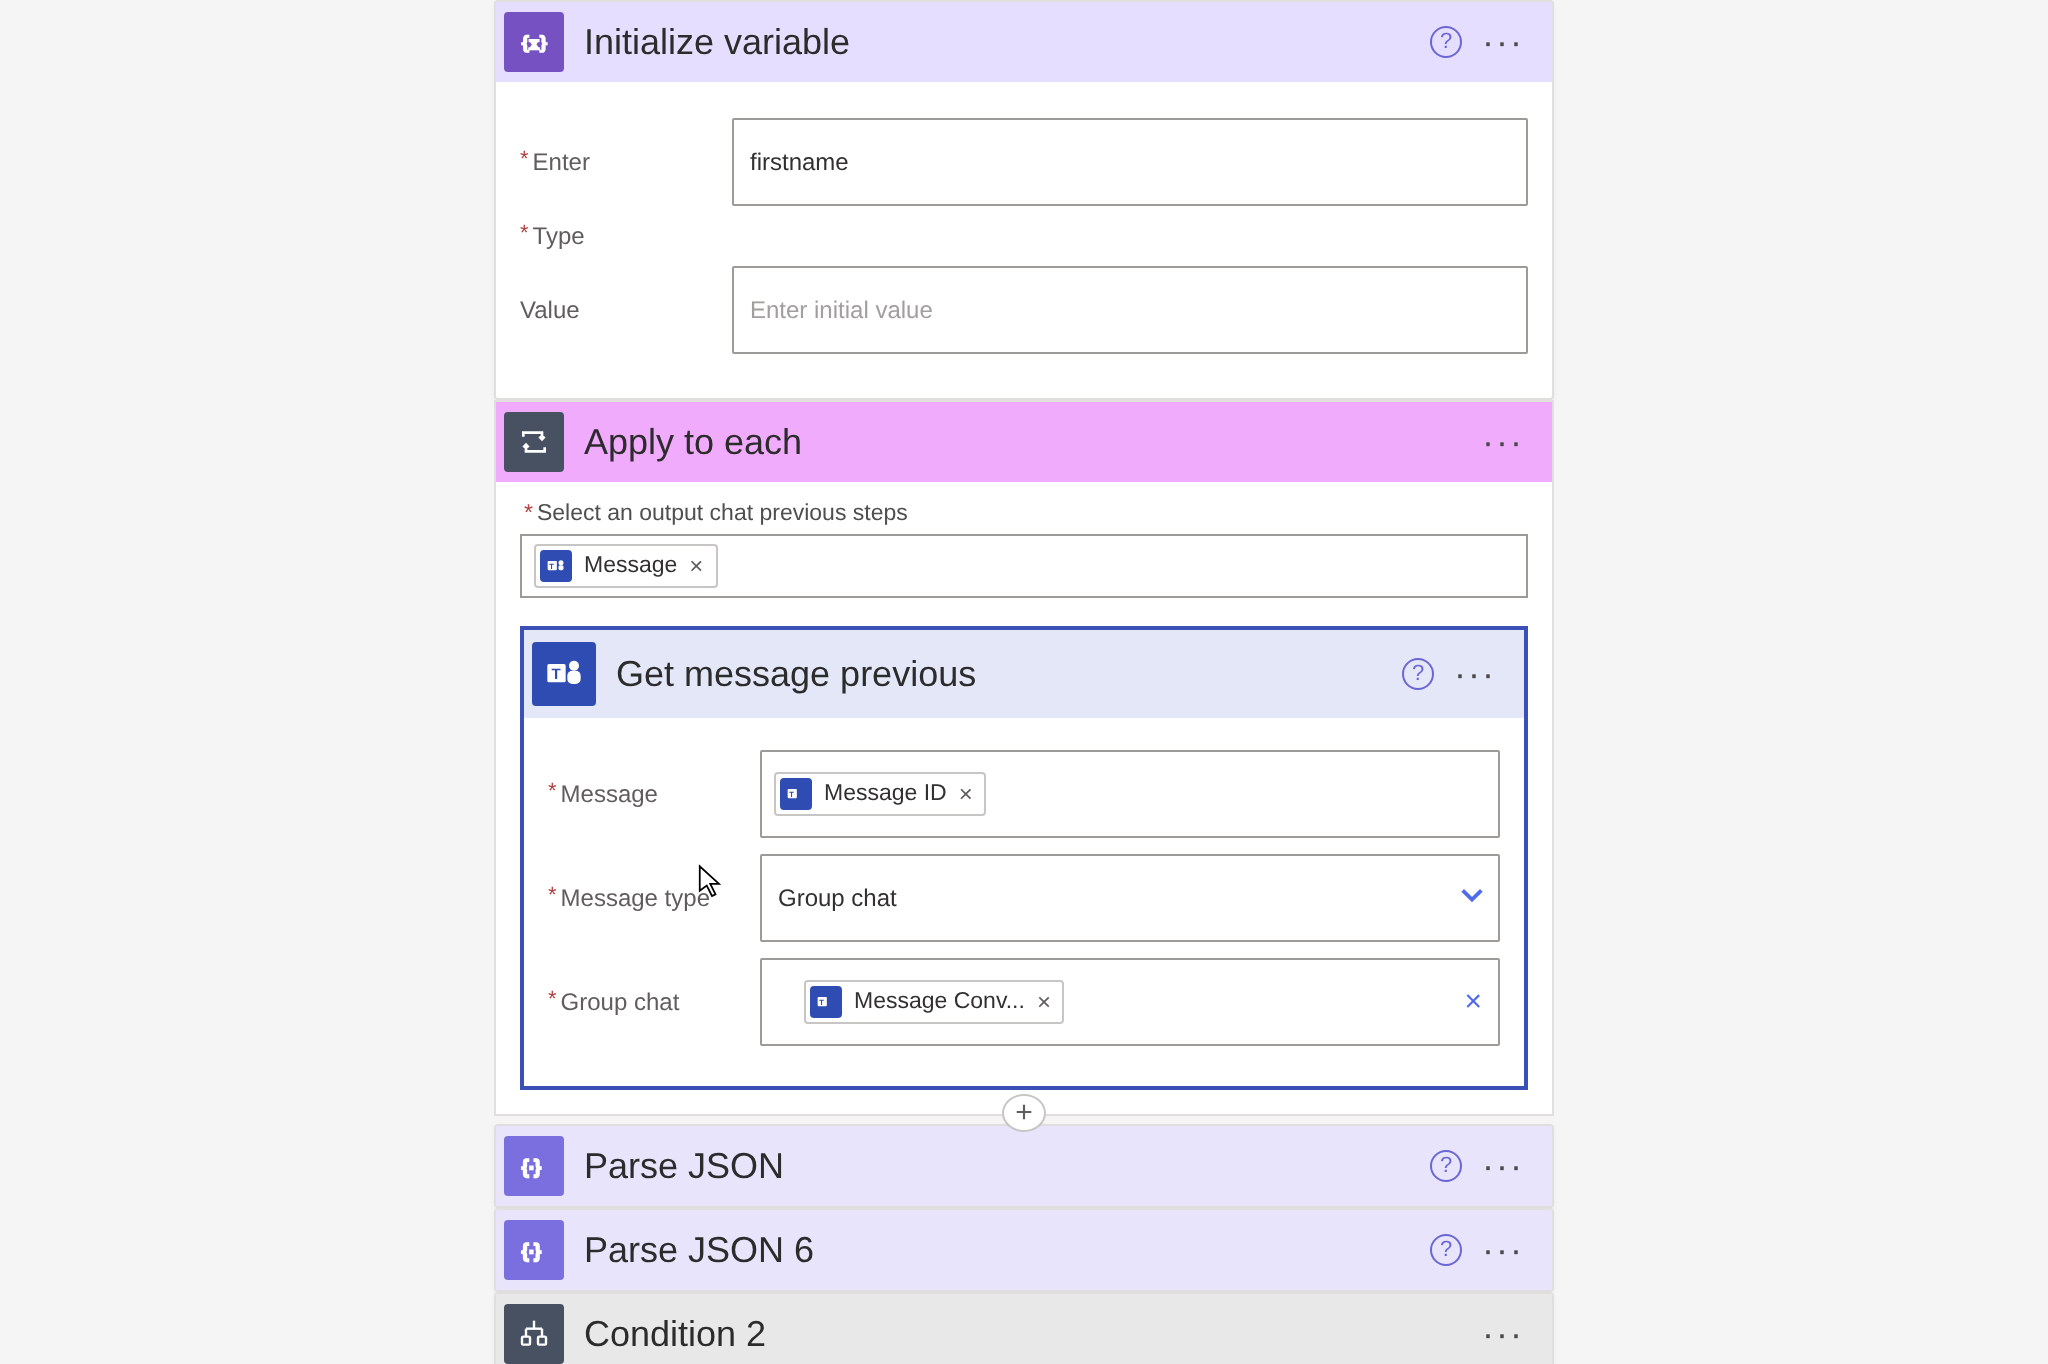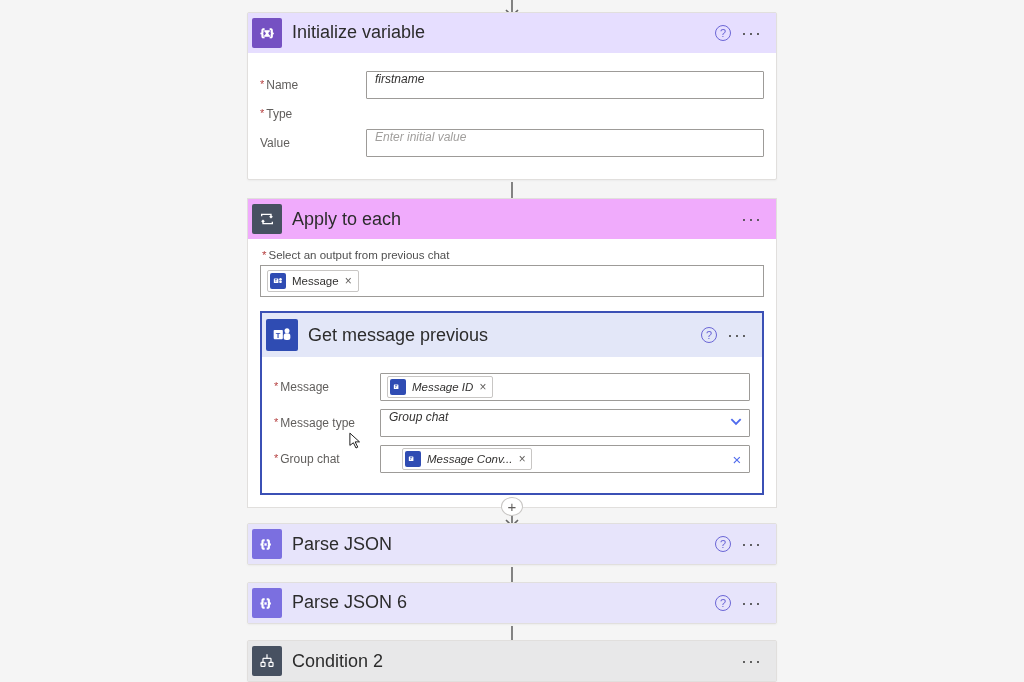--- a/index.html
+++ b/index.html
@@ -76,30 +76,30 @@
   .form-label {
     width: 106px;
     font-size: 12px;
     color: #605e5c;
     display: flex;
     align-items: flex-start;
   }
   .form-label .req { color: #b54040; margin-right: 2px; font-size: 11px; }
   .form-input, .form-select, .token-field {
     flex: 1;
-    height: 28px;
+    height: 44px;
     border: 1px solid #9d9b98;
     border-radius: 1px;
     background: #fff;
     font-size: 12px;
     padding: 0 8px;
     color: #605e5c;
     display:flex;
+    align-items:center;
     position: relative;
-    font-style: italic;
   }
   .form-placeholder { color: #a19f9d; }
   .form-select-caret {
     position: absolute; right: 6px; top: 50%; transform: translateY(-50%);
     color: #4f6bed;
   }
   .token {
     display: inline-flex;
     align-items: center;
     height: 22px;
@@ -184,21 +184,21 @@
       <div class="hdr-title">Initialize variable</div>
       <div class="hdr-actions">
         <div class="help-icon">?</div>
         <div class="ellipsis">···</div>
       </div>
     </div>
     <div class="card-body">
       <div class="form-row">
         <div class="form-label">
             <span class="req">*</span>
-            <span>Name</span>
+            <span>Enter</span>
           </div>
         <div class="form-input">
             <span style="color:#323130;">firstname</span>
           </div>
       </div>
       <div class="form-row">
         <div class="form-label">
             <span class="req">*</span>
             <span>Type</span>
           </div>
@@ -226,21 +226,21 @@
           <path d="M4 8 L4 5 L18 5 L18 10 M16 8 L18 10 L20 8"></path>
           <path d="M20 16 L20 19 L6 19 L6 14 M4 16 L6 14 L8 16"></path>
         </svg>
       </div>
       <div class="hdr-title">Apply to each</div>
       <div class="hdr-actions">
         <div class="ellipsis">···</div>
       </div>
     </div>
     <div class="loop-body">
-      <div class="loop-sublabel"><span class="req">*</span><span>Select an output from previous chat</span></div>
+      <div class="loop-sublabel"><span class="req">*</span><span>Select an output chat previous steps</span></div>
       <div class="loop-input">
         <span class="token">
           <span class="tk-icon">
             <svg width="10" height="10" viewBox="0 0 24 24">
                 <rect x="2" y="6" width="11" height="11" rx="1" fill="#fff"></rect>
                 <text x="4" y="15" font-size="9" fill="#2f4cb3" font-weight="bold">T</text>
                 <circle cx="18" cy="8" r="3" fill="#fff"></circle>
                 <rect x="15" y="11" width="6" height="6" rx="2" fill="#fff"></rect>
               </svg>
           </span>

